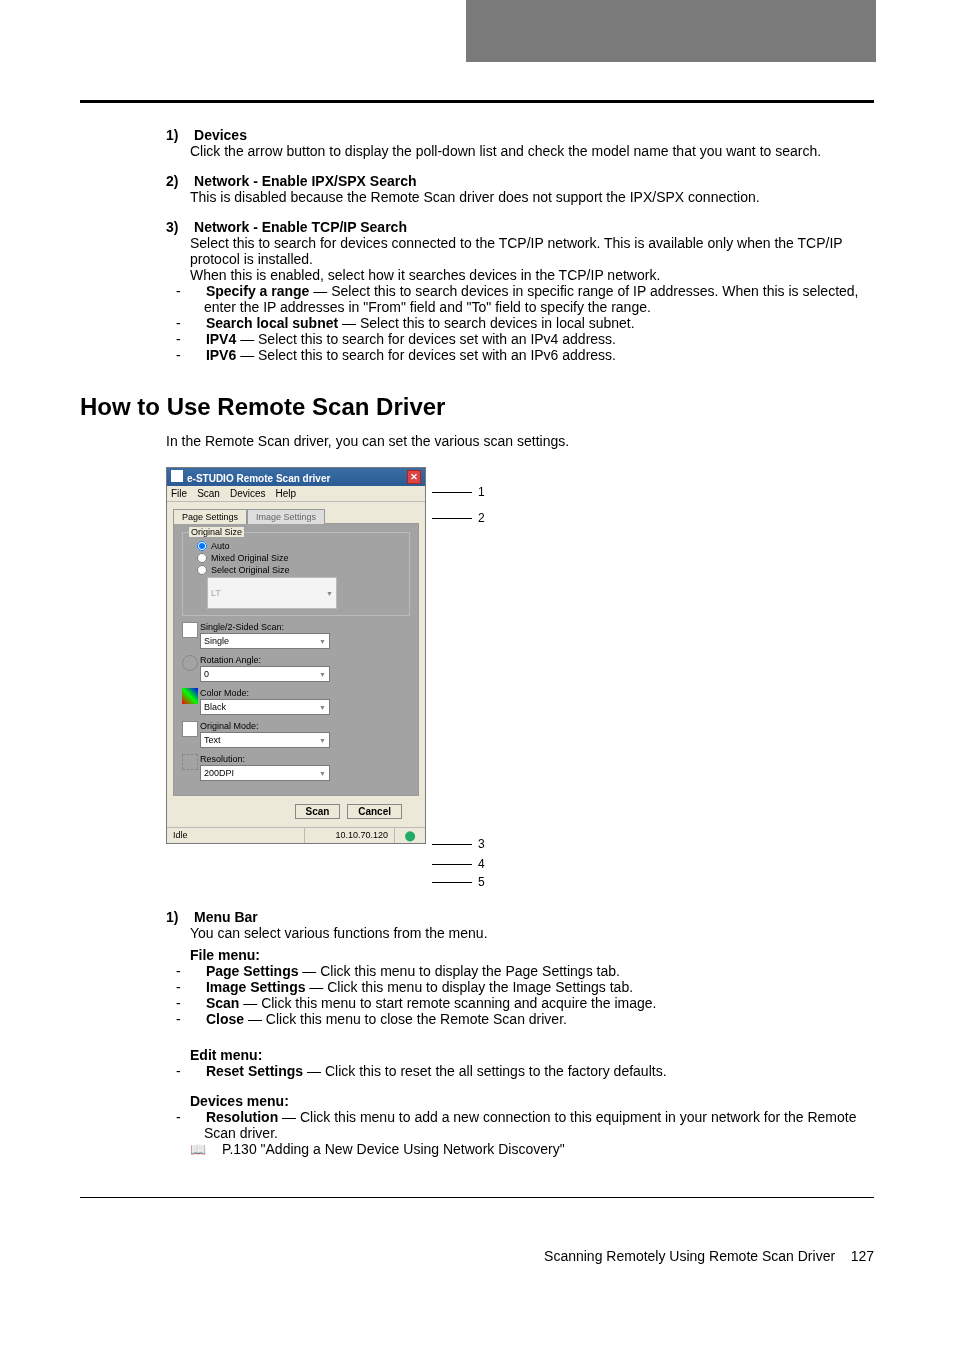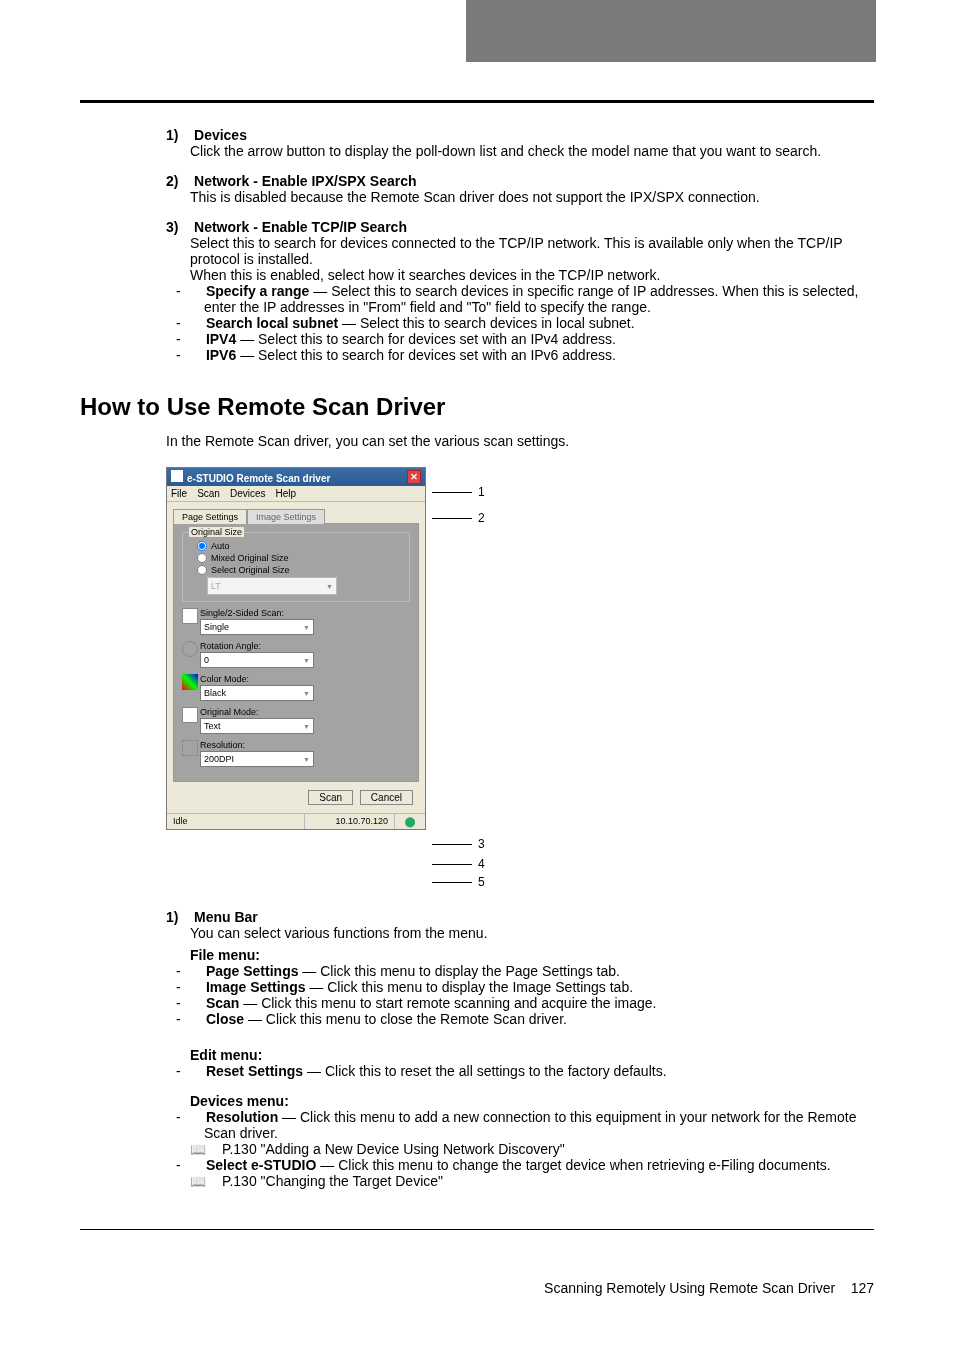--- a/index.html
+++ b/index.html
@@ -133,32 +133,33 @@
       position: absolute;
       top: -6px;
       left: 6px;
       background: #ece9d8;
       padding: 0 2px;
       font-size: 9px;
     }
     .radio-row { margin: 2px 0 2px 8px; display:flex; align-items:center; gap:4px; font-size:9px;}
     .radio-row input { width:10px; height:10px; }
     .disabled-dd {
-      margin-left: 18px; width: 130px; height: 18px; background: #f4f4f4; border: 1px solid #bbb; color: #aaa; font-size:9px; padding:1px 3px; display:flex; justify-content:space-between; align-items:center;
+      margin-left: 18px; width: 130px; height: 32px; background: #f4f4f4; border: 1px solid #bbb; color: #aaa; font-size:9px; padding:1px 3px; display:flex; justify-content:space-between; align-items:center;
     }
     .dd-arrow { font-size: 7px; color:#888; }
     .field-row { margin: 6px 0; }
     .field-label { font-size: 9px; margin-bottom: 1px; display:block; margin-left: 22px;}
     .field-dd {
-      margin-left: 22px; width: 114px; height: 16px; background: #fff; border: 1px solid #7a7a7a; font-size:9px; padding:1px 3px; display:flex; justify-content:space-between; align-items:center;
+      margin-left: 22px; width: 130px; height: 16px; background: #fff; border: 1px solid #7a7a7a; font-size:9px; padding:1px 3px; display:flex; justify-content:space-between; align-items:center;
     }
     .icon-sq { width: 16px; height: 16px; display:inline-block; vertical-align: top; margin-right: 2px; }
     .btn-row {
-      padding: 8px 12px;
+      padding: 8px 23px;
       text-align: right;
+      font-weight: bold;
     }
     .btn {
       display: inline-block;
       border: 1px solid #888;
       background: #ece9d8;
       padding: 1px 10px;
       font-size: 10px;
       margin-left: 4px;
     }
     .statusbar {
@@ -401,23 +402,20 @@
       <div class="body-text" style="margin-top:20px;"><b>Edit menu:</b></div>
       <ul class="sublist">
         <li><span class="dash">-</span>&nbsp;<b>Reset Settings</b><span> — Click this to reset the all settings to the factory defaults.</span></li>
       </ul>
 
       <div class="body-text" style="margin-top:14px;"><b>Devices menu:</b></div>
       <ul class="sublist">
         <li><span class="dash">-</span>&nbsp;<b>Resolution</b><span> — Click this menu to add a new connection to this equipment in your network for the Remote Scan driver.</span>
           <div style="margin-left:14px;"><span class="book-icon">📖</span><span> P.130 "Adding a New Device Using Network Discovery"</span></div>
         </li>
-        <li><span class="dash">-</span>&nbsp;<b>Select e-STUDIO</b><span> — Click this menu to change the target device when retrieving e-Filing documents.</span>
-          <div style="margin-left:14px;"><span class="book-icon">📖</span><span> P.130 "Changing the Target Device"</span></div>
-        </li>
       </ul>
     </li>
   </ol>
 
   <hr class="hr-thin">
 </div>
 
 <div class="page-footer">
   <span>Scanning Remotely Using Remote Scan Driver</span>&nbsp;&nbsp;&nbsp;&nbsp;<span>127</span>
 </div>

